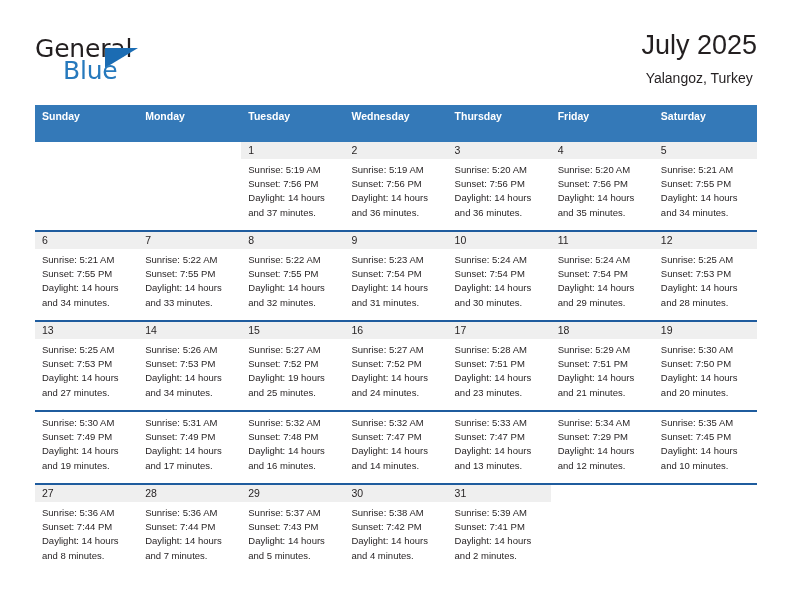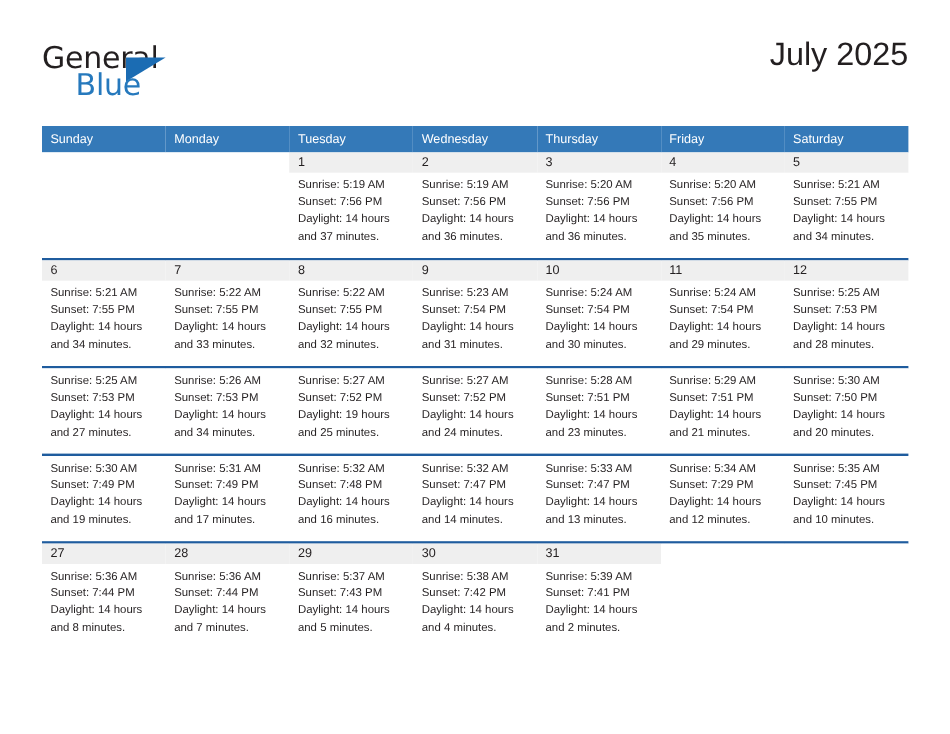--- a/index.html
+++ b/index.html
@@ -98,23 +98,23 @@
     top: 105px;
     width: 722px;
     border-collapse: collapse;
     table-layout: fixed;
   }
 
   .calendar th {
     background: #3479b8;
     color: #ffffff;
     font-size: 10.5px;
-    font-weight: 400;
+    font-weight: 700;
     text-align: left;
-    padding: 5px 0 5px 7px;
+    padding: 5px 0 20px 7px;
     height: 18px;
     box-sizing: border-box;
     border: none;
   }
 
   .week-sep td {
     padding: 0;
     height: 2px;
     background: #1f5c9e;
     line-height: 0;
@@ -162,20 +162,21 @@
   <div class="header">
 
     <div class="brand">
       <span class="brand-general">General</span>
       <span class="brand-triangle"></span>
       <span class="brand-blue">Blue</span>
     </div>
 
     <div class="title-block">
       <div class="cal-title">July 2025</div>
+      <div class="cal-subtitle">Yalangoz, Turkey</div>
     </div>
 
   </div>
 
   <table class="calendar">
     <thead>
       <tr>
         <th>Sunday</th>
         <th>Monday</th>
         <th>Tuesday</th>
@@ -274,20 +275,29 @@
           <span class="line">Sunrise: 5:25 AM</span>
           <span class="line">Sunset: 7:53 PM</span>
           <span class="daylight">Daylight: 14 hours and 28 minutes.</span>
         </td>
       </tr>
 
       <tr class="week-sep">
           <td colspan="7"></td>
         </tr>
 
+      <tr class="daynum-row">
+        <td>13</td>
+        <td>14</td>
+        <td>15</td>
+        <td>16</td>
+        <td>17</td>
+        <td>18</td>
+        <td>19</td>
+      </tr>
       <tr class="detail-row">
         <td>
           <span class="line">Sunrise: 5:25 AM</span>
           <span class="line">Sunset: 7:53 PM</span>
           <span class="daylight">Daylight: 14 hours and 27 minutes.</span>
         </td>
         <td>
           <span class="line">Sunrise: 5:26 AM</span>
           <span class="line">Sunset: 7:53 PM</span>
           <span class="daylight">Daylight: 14 hours and 34 minutes.</span>

